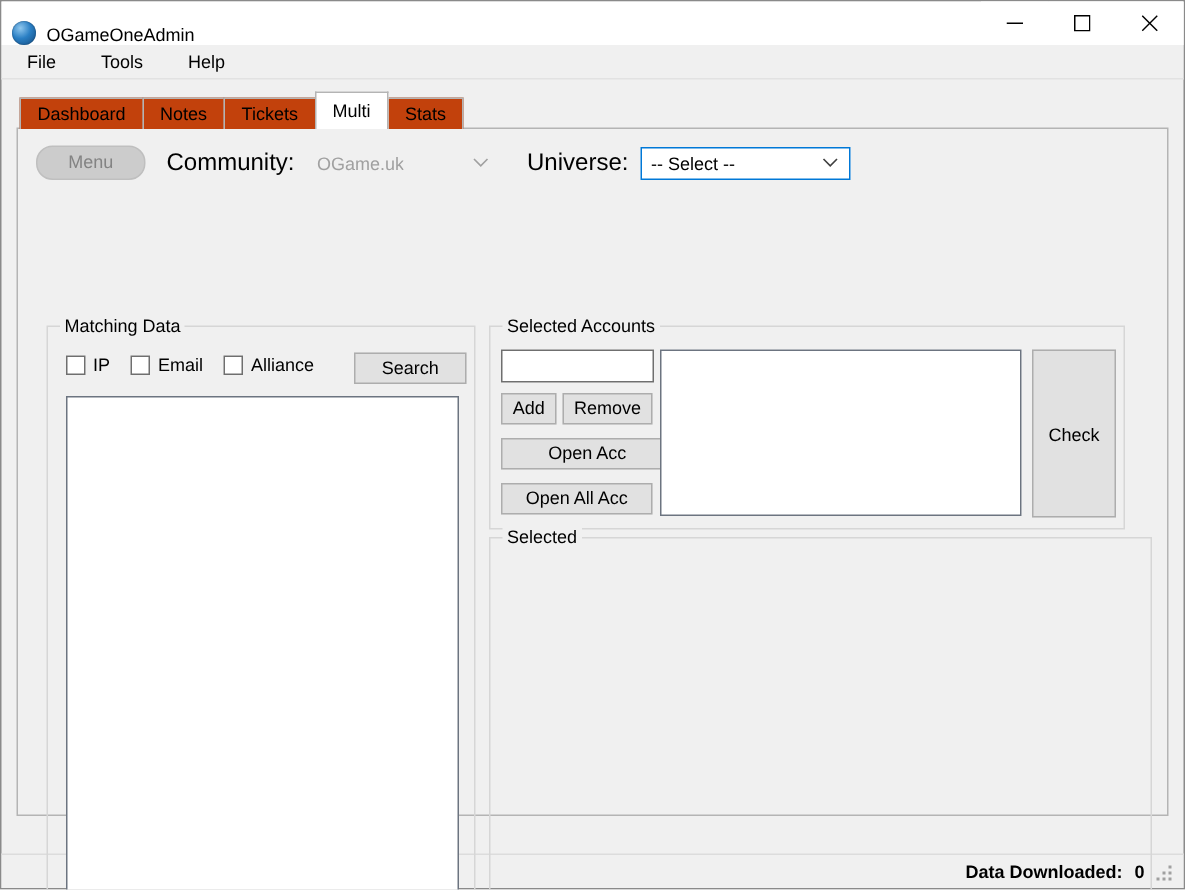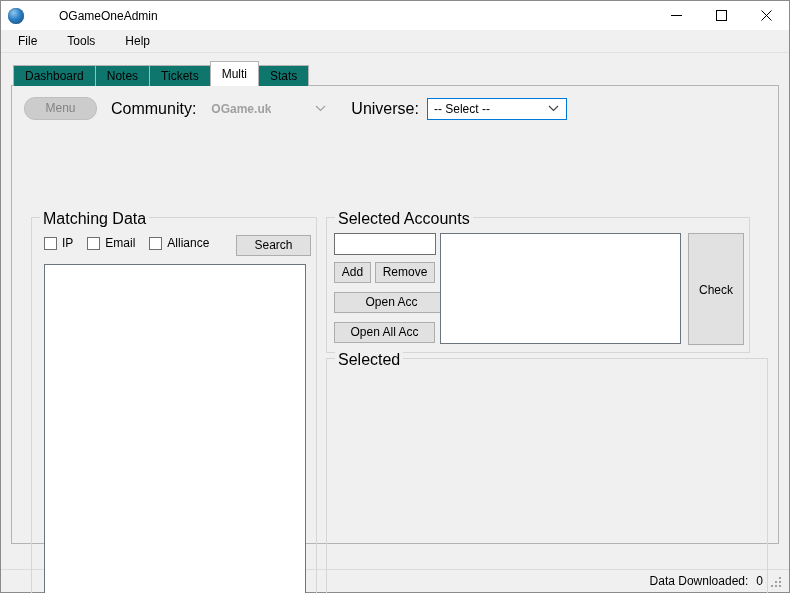--- a/index.html
+++ b/index.html
@@ -23,24 +23,23 @@
     border: 1px solid #8a8a8a;
     box-sizing: border-box;
     display: flex;
     flex-direction: column;
   }
   
   .titlebar {
     height: 29px;
     background: #ffffff;
     display: flex;
-    align-items: center;
+    align-items: flex-end;
     flex: 0 0 auto;
     position: relative;
-    gap: 28px;
   }
   .title-icon {
     width: 16px;
     height: 16px;
     margin-left: 7px;
     margin-right: 7px;
     border-radius: 50%;
     background: radial-gradient(circle at 35% 30%, #8fc7ee 0%, #2a7fc4 45%, #13497c 100%);
     box-shadow: inset 0 0 1px #0c3357;
     flex: 0 0 auto;
@@ -96,21 +95,21 @@
   }
   .tabstrip {
     display: flex;
     align-items: flex-end;
     height: 24px;
     position: relative;
     z-index: 2;
     padding-left: 2px;
   }
   .tab {
-    background: #0f766e;
+    background: #c2410c;
     border: 1px solid #b4b4b4;
     border-bottom: none;
     height: 21px;
     line-height: 21px;
     padding: 0 11px;
     font-size: 12px;
     color: #000;
     margin-right: -1px;
     box-sizing: border-box;
     position: relative;
@@ -207,21 +206,21 @@
     position: absolute;
     border: 1px solid #d6d6d6;
     box-sizing: border-box;
   }
   .group > .glabel {
     position: absolute;
     top: -8px;
     left: 8px;
     background: #f0f0f0;
     padding: 0 3px;
-    font-size: 16px;
+    font-size: 12px;
     color: #000;
     white-space: nowrap;
   }
   #grp-matching { left: 19px;  top: 131px; width: 286px; height: 413px; }
   #grp-selected { left: 314px; top: 131px; width: 424px; height: 136px; }
   #grp-results  { left: 314px; top: 272px; width: 442px; height: 272px; }
   
   .checkrow {
     position: absolute;
     left: 12px;
@@ -300,20 +299,21 @@
     align-items: center;
     justify-content: flex-end;
     padding-right: 6px;
     position: relative;
   }
   .status-text {
     font-size: 12px;
     color: #000;
     white-space: nowrap;
     margin-right: 8px;
+    font-weight: bold;
   }
   .grip {
     width: 12px;
     height: 12px;
     position: relative;
   }
   .grip i {
     position: absolute;
     width: 2px;
     height: 2px;
@@ -362,21 +362,21 @@
       <div class="tab">Tickets</div>
       <div class="tab active">Multi</div>
       <div class="tab">Stats</div>
     </div>
 
     <div class="tabpanel">
 
       <div class="toolrow">
         <button class="btn btn-menu disabled">Menu</button>
         <span class="lbl" style="margin-left:14px;">Community:</span>
-        <div class="combo combo-community disabled" style="margin-left:8px;font-weight:bold;">
+        <div class="combo combo-community disabled" style="margin-left:8px;">
           <span class="ctext">OGame.uk</span>
           <span class="chev">
             <svg width="11" height="7" viewBox="0 0 11 7">
               <polyline points="1,1 5.5,5.5 10,1" fill="none" stroke="#a0a0a0" stroke-width="1.1"></polyline>
             </svg>
           </span>
         </div>
         <span class="lbl" style="margin-left:17px;">Universe:</span>
         <div class="combo combo-universe focused" style="margin-left:8px;">
           <span class="ctext">-- Select --</span>

